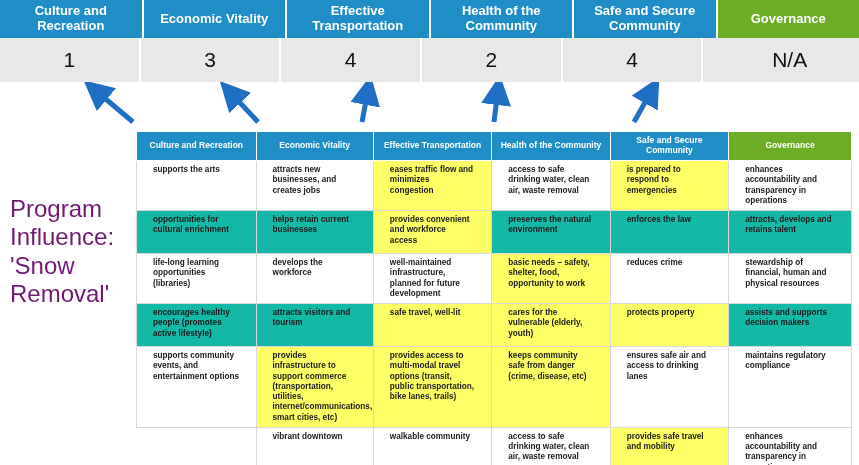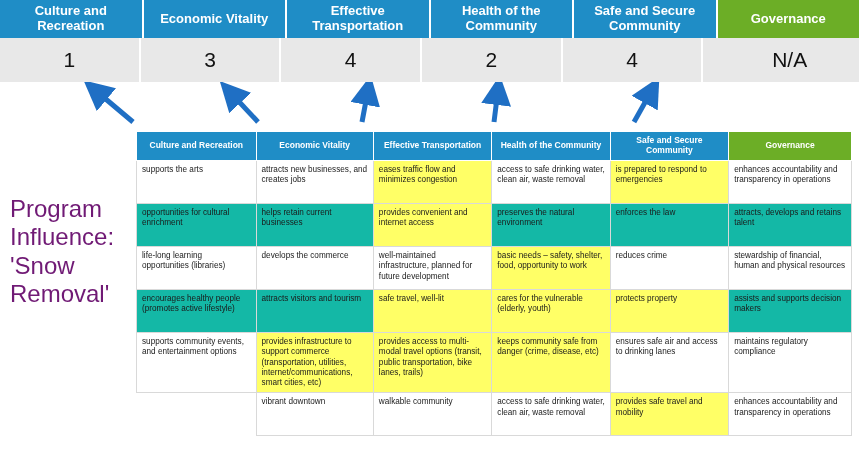--- a/index.html
+++ b/index.html
@@ -112,25 +112,26 @@
     padding: 2px 3px;
     border: 1px solid #ffffff;
     line-height: 1.15;
   }
   .matrix th.gov { background: #6cae26; }
 
   .matrix td {
     font-size: 8.2px;
     color: #1a1a1a;
     vertical-align: top;
-    padding: 4px 5px;
+    padding: 4px 16px;
     border: 1px solid #d9d9d9;
     line-height: 1.25;
     height: 34px;
     background: #ffffff;
+    font-weight: bold;
   }
   .matrix tr.alt td { background: #14b8a6; }
   .matrix td.hl { background: #ffff66 !important; }
   .matrix td.empty { background: #ffffff !important; border: none; }
 </style>
 </head>
 <body>
 
 <div class="top-strip">
   <div class="top-header-row">
@@ -194,28 +195,28 @@
         <td>supports the arts</td>
         <td>attracts new businesses, and creates jobs</td>
         <td class="hl">eases traffic flow and minimizes congestion</td>
         <td>access to safe drinking water, clean air, waste removal</td>
         <td class="hl">is prepared to respond to emergencies</td>
         <td>enhances accountability and transparency in operations</td>
       </tr>
       <tr class="alt">
         <td>opportunities for cultural enrichment</td>
         <td>helps retain current businesses</td>
-        <td class="hl">provides convenient and internet access</td>
+        <td class="hl">provides convenient and workforce access</td>
         <td>preserves the natural environment</td>
         <td>enforces the law</td>
         <td>attracts, develops and retains talent</td>
       </tr>
       <tr>
         <td>life-long learning opportunities (libraries)</td>
-        <td>develops the commerce</td>
+        <td>develops the workforce</td>
         <td>well-maintained infrastructure, planned for future development</td>
         <td class="hl">basic needs – safety, shelter, food, opportunity to work</td>
         <td>reduces crime</td>
         <td>stewardship of financial, human and physical resources</td>
       </tr>
       <tr class="alt">
         <td>encourages healthy people (promotes active lifestyle)</td>
         <td>attracts visitors and tourism</td>
         <td class="hl">safe travel, well-lit</td>
         <td class="hl">cares for the vulnerable (elderly, youth)</td>

